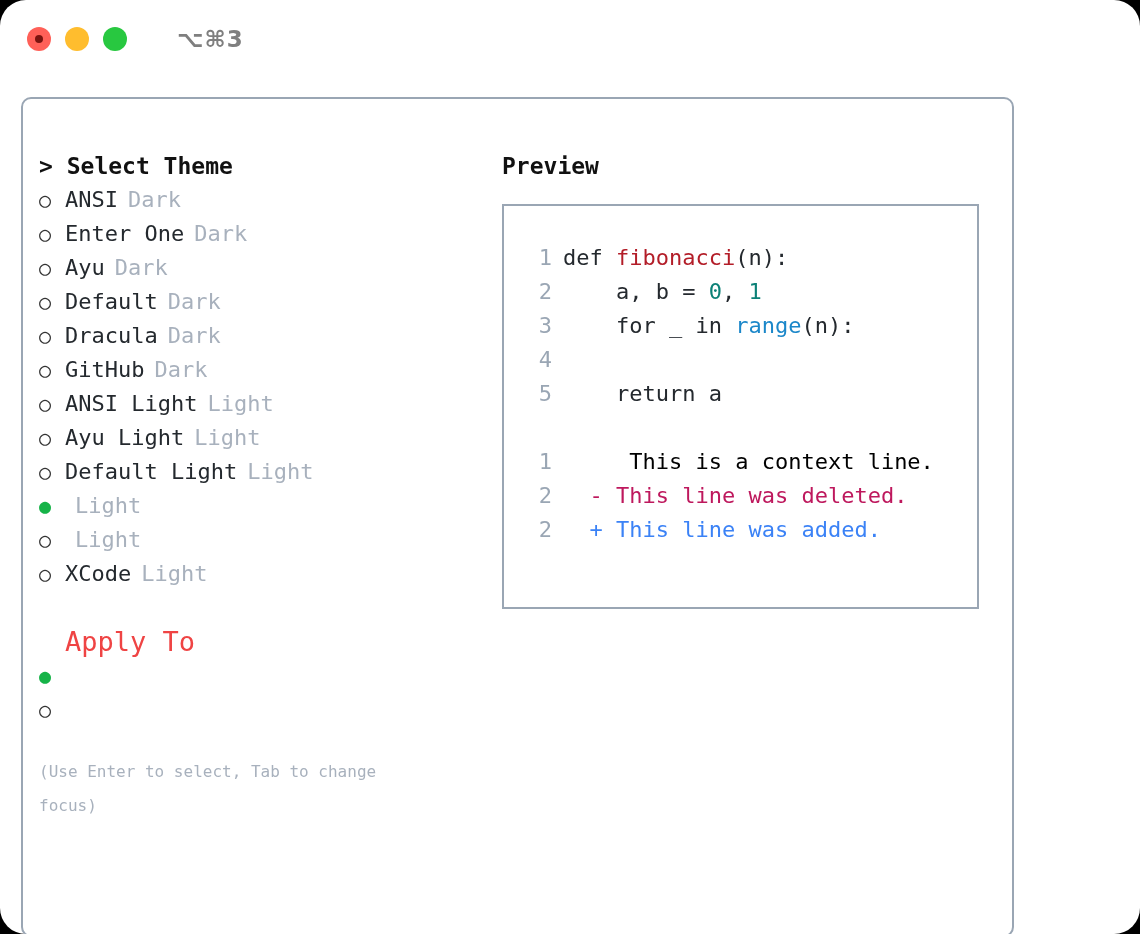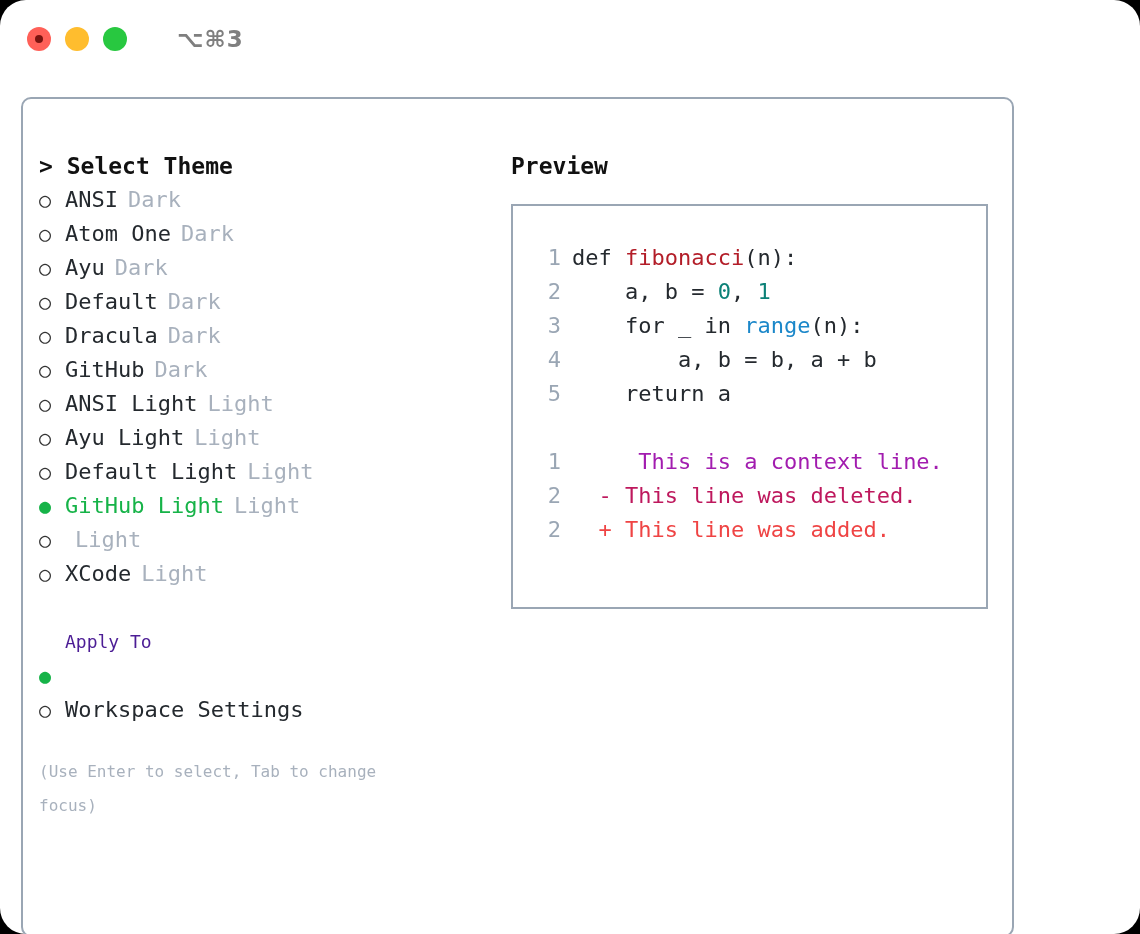--- a/index.html
+++ b/index.html
@@ -124,22 +124,22 @@
   .opt.selected .marker { color: #16b348; }
   .opt-label { color: #24292e; }
   .opt.selected .opt-label { color: #16b348; }
   .opt-tag {
     color: #a8b1bd;
     padding-left: 10px;
     text-align: right;
   }
 
   .subhead {
-    font-size: 18px;
-    color: #4c1d95;
+    font-size: 27px;
+    color: #ef4444;
     line-height: 34px;
     padding-left: 26px;
     white-space: pre;
   }
 
   .spacer { height: 34px; }
 
   .hint {
     margin-top: 28px;
     font-size: 16px;
@@ -147,21 +147,20 @@
     color: #a8b1bd;
     width: 400px;
   }
 
   
   .right {
     position: absolute;
     left: 479px;
     top: 50px;
     width: 490px;
-    margin-left: 9px;
   }
   .preview-title {
     font-size: 23px;
     font-weight: 700;
     color: #111111;
     line-height: 34px;
   }
   .preview-box {
     margin-top: 21px;
     width: 477px;
@@ -186,23 +185,23 @@
     text-align: right;
     color: #9aa6b4;
     padding-right: 11px;
   }
   .codetext { color: #24292e; }
   .tok-fn   { color: #b31d28; }
   .tok-num  { color: #0c8177; }
   .tok-bi   { color: #1b87c9; }
   .blank-line { height: 34px; }
 
-  .d-ctx { color: #a21caf; }
+  .d-ctx { color: #000000; }
   .d-del { color: #be185d; }
-  .d-add { color: #ef4444; text-align: right; }
+  .d-add { color: #3b82f6; text-align: right; }
 </style>
 </head>
 <body>
 
 <div class="window">
 
   <div class="titlebar">
     <div class="lights">
       <span class="light close"></span>
       <span class="light min"></span>
@@ -211,52 +210,52 @@
     <div class="shortcut">⌥⌘3</div>
   </div>
 
   <div class="panel">
     <div class="cols">
 
       <div class="left">
         <div class="section-head">&gt; Select Theme</div>
         <div class="opt-list" id="theme-list">
             <div class="opt"><span class="marker">○</span><span class="opt-label">ANSI</span><span class="opt-tag">Dark</span></div>
-            <div class="opt"><span class="marker">○</span><span class="opt-label">Atom One</span><span class="opt-tag">Dark</span></div>
+            <div class="opt"><span class="marker">○</span><span class="opt-label">Enter One</span><span class="opt-tag">Dark</span></div>
             <div class="opt"><span class="marker">○</span><span class="opt-label">Ayu</span><span class="opt-tag">Dark</span></div>
             <div class="opt"><span class="marker">○</span><span class="opt-label">Default</span><span class="opt-tag">Dark</span></div>
             <div class="opt"><span class="marker">○</span><span class="opt-label">Dracula</span><span class="opt-tag">Dark</span></div>
             <div class="opt"><span class="marker">○</span><span class="opt-label">GitHub</span><span class="opt-tag">Dark</span></div>
             <div class="opt"><span class="marker">○</span><span class="opt-label">ANSI Light</span><span class="opt-tag">Light</span></div>
             <div class="opt"><span class="marker">○</span><span class="opt-label">Ayu Light</span><span class="opt-tag">Light</span></div>
             <div class="opt"><span class="marker">○</span><span class="opt-label">Default Light</span><span class="opt-tag">Light</span></div>
-            <div class="opt selected"><span class="marker">●</span><span class="opt-label">GitHub Light</span><span class="opt-tag">Light</span></div>
+            <div class="opt selected"><span class="marker">●</span><span class="opt-tag">Light</span></div>
             <div class="opt"><span class="marker">○</span><span class="opt-tag">Light</span></div>
             <div class="opt"><span class="marker">○</span><span class="opt-label">XCode</span><span class="opt-tag">Light</span></div>
           </div>
 
         <div class="spacer"></div>
 
         <div class="subhead">Apply To</div>
         <div class="opt-list" id="apply-list">
             <div class="opt selected"><span class="marker">●</span></div>
-            <div class="opt"><span class="marker">○</span><span class="opt-label">Workspace Settings</span></div>
+            <div class="opt"><span class="marker">○</span></div>
           </div>
 
         <div class="hint">(Use Enter to select, Tab to change focus)</div>
       </div>
 
       <div class="right">
         <div class="preview-title">Preview</div>
         <div class="preview-box">
           <div id="code-block">
               <div class="code-line"><span class="lineno">1</span><span><span class="codetext">def </span><span class="tok-fn">fibonacci</span><span class="codetext">(n):</span></span></div>
               <div class="code-line"><span class="lineno">2</span><span><span class="codetext">    a, b = </span><span class="tok-num">0</span><span class="codetext">, </span><span class="tok-num">1</span></span></div>
               <div class="code-line"><span class="lineno">3</span><span><span class="codetext">    for _ in </span><span class="tok-bi">range</span><span class="codetext">(n):</span></span></div>
-              <div class="code-line"><span class="lineno">4</span><span><span class="codetext">        a, b = b, a + b</span></span></div>
+              <div class="code-line"><span class="lineno">4</span></div>
               <div class="code-line"><span class="lineno">5</span><span><span class="codetext">    return a</span></span></div>
             </div>
           <div class="blank-line"></div>
           <div id="diff-block">
               <div class="code-line"><span class="lineno">1</span><span class="d-ctx">     This is a context line.</span></div>
               <div class="code-line"><span class="lineno">2</span><span class="d-del">  - This line was deleted.</span></div>
               <div class="code-line"><span class="lineno">2</span><span class="d-add">  + This line was added.</span></div>
             </div>
         </div>
       </div>

